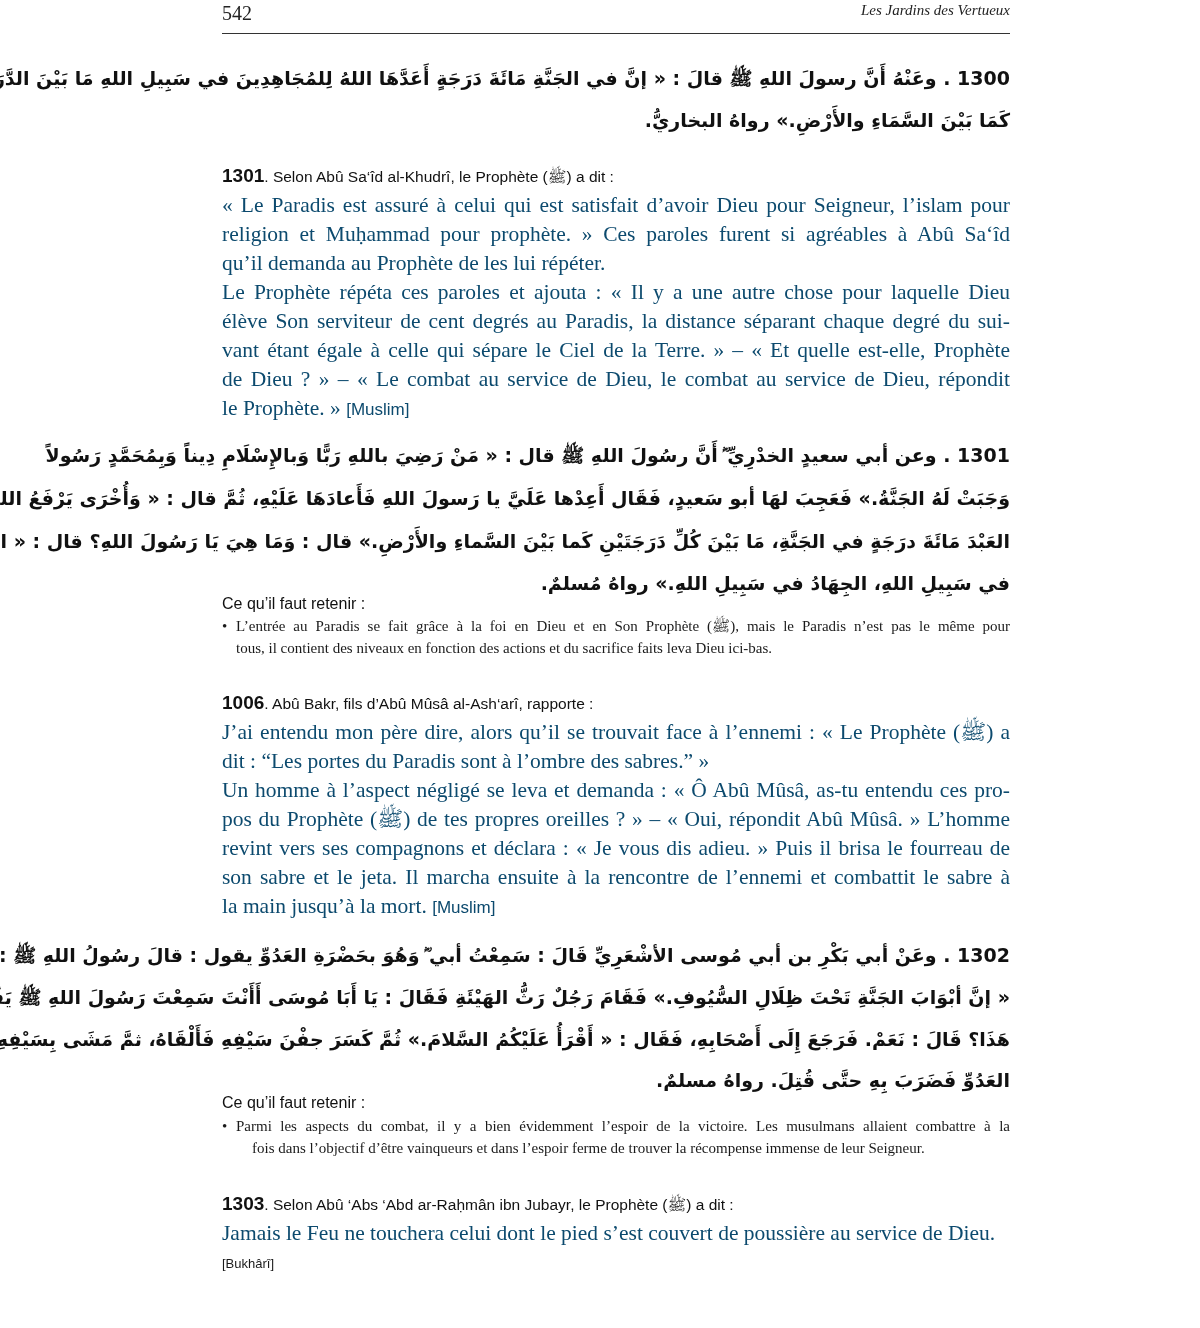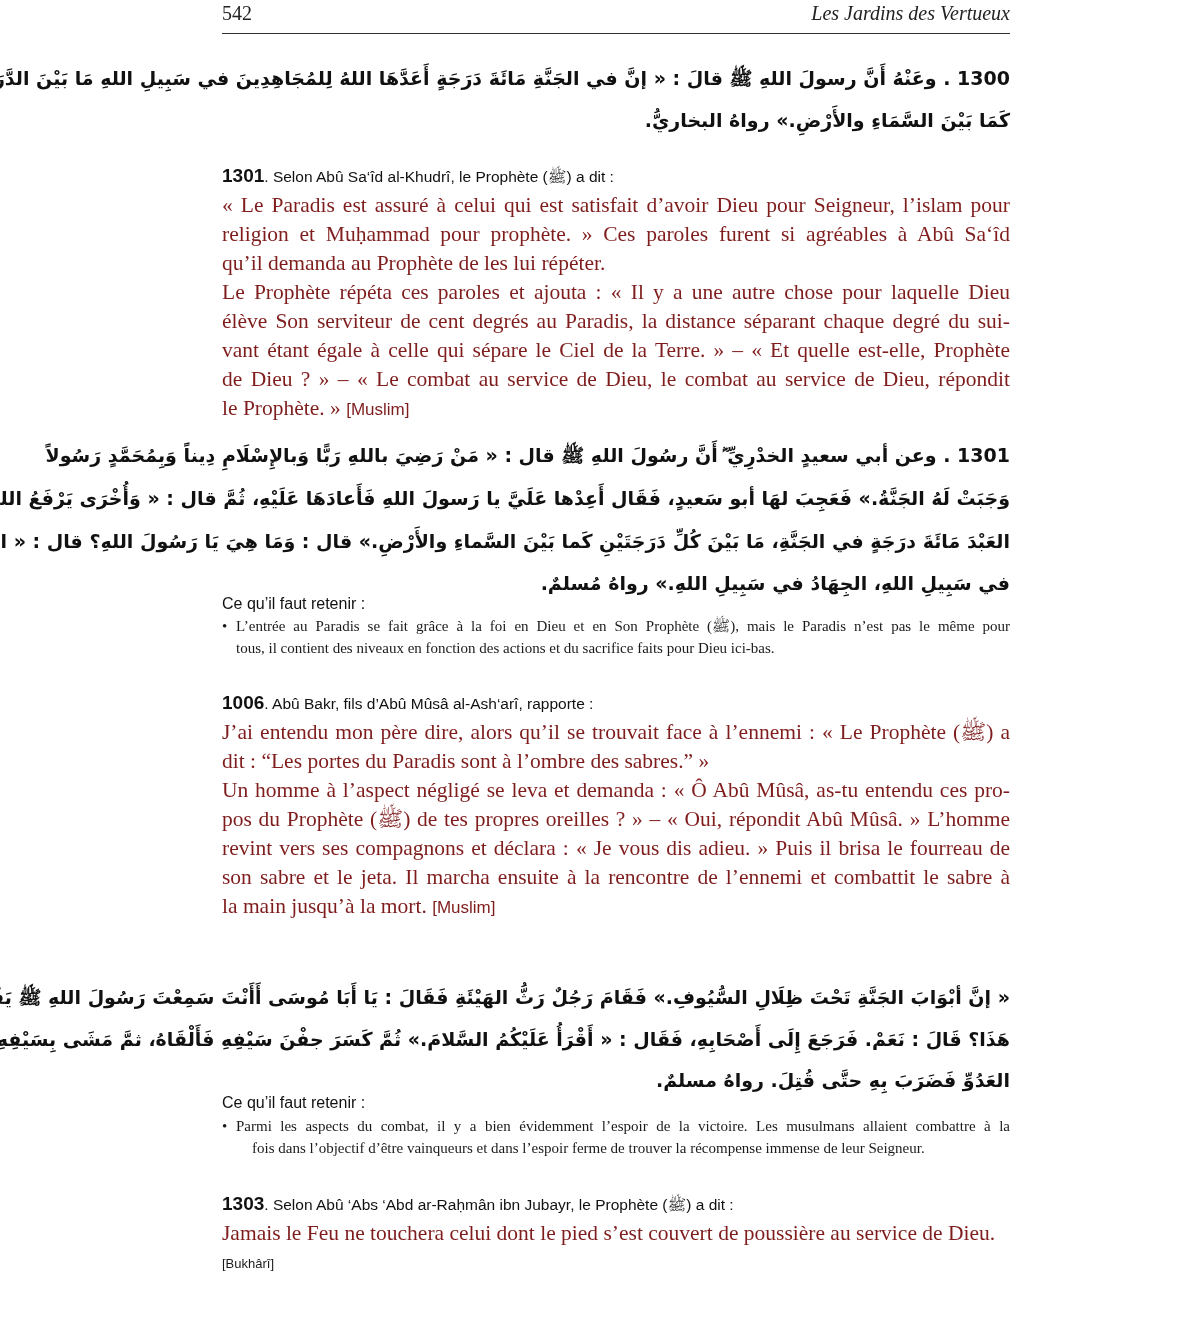--- a/index.html
+++ b/index.html
@@ -1,23 +1,23 @@
 <!DOCTYPE html>
 <html><head>
 <meta charset="utf-8">
 <style>
   html, body { margin:0; padding:0; background:#ffffff; }
   body { width:1200px; height:1328px; position:relative; overflow:hidden; color:#1a1a1a; }
   .page { position:absolute; left:0; top:0; width:1200px; height:952px; }
   .header { position:absolute; left:222px; top:0; width:788px; height:30px; }
   .page-num { position:absolute; left:0; top:2px; font-family:"Liberation Serif", serif; font-size:20px; color:#222; }
-  .running-title { position:absolute; right:0; top:2px; font-family:"Liberation Serif", serif; font-style:italic; font-size:20px; color:#222; }
+  .running-title { position:absolute; right:0; top:2px; font-family:"Liberation Serif", serif; font-style:italic; font-size:15px; color:#222; }
   .rule { position:absolute; left:222px; top:33px; width:788px; height:1px; background:#333; }
   .line { position:absolute; left:222px; width:788px; white-space:nowrap; }
-  .fr { font-family:"Liberation Serif", serif; font-size:21.5px; line-height:29px; color:#7f1d1d; text-align:justify; text-align-last:justify; }
+  .fr { font-family:"Liberation Serif", serif; font-size:21.5px; line-height:29px; color:#0c4a6e; text-align:justify; text-align-last:justify; }
   .fr.last { text-align-last:left; }
   .ar { font-family:"DejaVu Sans", sans-serif; font-size:19px; line-height:40px; direction:rtl; text-align:right; font-weight:bold; color:#111; }
   .ar.just { text-align:justify; text-align-last:justify; }
   .head { font-family:"Liberation Sans", sans-serif; font-size:15.5px; line-height:22px; color:#111; }
   .head .num { font-weight:bold; font-size:19px; }
   .src { font-family:"Liberation Sans", sans-serif; font-size:17px; }
   .retain-label { font-family:"Liberation Sans", sans-serif; font-size:16px; color:#111; }
   .note { font-family:"Liberation Serif", serif; font-size:15px; line-height:22px; color:#1a1a1a; }
   .note.bullet::before { content:"•"; position:absolute; left:-14px; }
   .note.just { text-align:justify; text-align-last:justify; }
@@ -51,36 +51,37 @@
     <span class="src">[Muslim]</span>
   </div>
 
   <div class="line ar just" style="top:435px;">1301 . وعن أبي سعيدٍ الخدْرِيِّ ؓ أَنَّ رسُولَ اللهِ ﷺ قال : « مَنْ رَضِيَ باللهِ رَبًّا وَبالإِسْلَامِ دِيناً وَبِمُحَمَّدٍ رَسُولاً</div>
   <div class="line ar just" style="top:478px;">وَجَبَتْ لَهُ الجَنَّةُ.» فَعَجِبَ لهَا أبو سَعيدٍ، فَقَال أَعِدْها عَلَيَّ يا رَسولَ اللهِ فَأَعادَهَا عَلَيْهِ، ثُمَّ قال : « وَأُخْرَى يَرْفَعُ اللهُ بِها</div>
   <div class="line ar just" style="top:521px;">العَبْدَ مَائَةَ درَجَةٍ في الجَنَّةِ، مَا بَيْنَ كُلِّ دَرَجَتَيْنِ كَما بَيْنَ السَّماءِ والأَرْضِ.» قال : وَمَا هِيَ يَا رَسُولَ اللهِ؟ قال : « الجِهادُ</div>
   <div class="line ar" style="top:563px;">في سَبِيلِ اللهِ، الجِهَادُ في سَبِيلِ اللهِ.» رواهُ مُسلمٌ.</div>
 
   <div class="line retain-label" style="top:595px;">Ce qu’il faut retenir :</div>
   <div class="line note bullet just" style="top:615px; left:236px; width:774px;">L’entrée au Paradis se fait grâce à la foi en Dieu et en Son Prophète (ﷺ), mais le Paradis n’est pas le même pour</div>
-  <div class="line note" style="top:637px; left:236px; width:774px;">tous, il contient des niveaux en fonction des actions et du sacrifice faits pour Dieu ici-bas.</div>
+  <div class="line note" style="top:637px; left:236px; width:774px;">tous, il contient des niveaux en fonction des actions et du sacrifice faits leva Dieu ici-bas.</div>
 
   <div class="line head" style="top:692px;">
     <span class="num">1006</span><span>. Abû Bakr, fils d’Abû Mûsâ al-Ash‘arî, rapporte :</span>
   </div>
   <div class="line fr" style="top:718px;">J’ai entendu mon père dire, alors qu’il se trouvait face à l’ennemi : « Le Prophète (ﷺ) a</div>
   <div class="line fr" style="top:776px;">Un homme à l’aspect négligé se leva et demanda : « Ô Abû Mûsâ, as-tu entendu ces pro-</div>
   <div class="line fr last" style="top:747px;">dit : “Les portes du Paradis sont à l’ombre des sabres.” »</div>
   <div class="line fr" style="top:805px;">pos du Prophète (ﷺ) de tes propres oreilles ? » – « Oui, répondit Abû Mûsâ. » L’homme</div>
   <div class="line fr" style="top:834px;">revint vers ses compagnons et déclara : « Je vous dis adieu. » Puis il brisa le fourreau de</div>
   <div class="line fr last" style="top:892px;">
     <span>la main jusqu’à la mort.</span>
     <span class="src">[Muslim]</span>
   </div>
   <div class="line fr" style="top:863px;">son sabre et le jeta. Il marcha ensuite à la rencontre de l’ennemi et combattit le sabre à</div>
 
+  <div class="line ar just" style="top:935px;">1302 . وعَنْ أبي بَكْرِ بن أبي مُوسى الأشْعَرِيِّ قَالَ : سَمِعْتُ أبي ؓ وَهُوَ بحَضْرَةِ العَدُوِّ يقول : قالَ رسُولُ اللهِ ﷺ :</div>
   <div class="line ar just" style="top:977px;">« إنَّ أبْوَابَ الجَنَّةِ تَحْتَ ظِلَالِ السُّيُوفِ.» فَقَامَ رَجُلٌ رَثُّ الهَيْئَةِ فَقَالَ : يَا أَبَا مُوسَى أَأَنْتَ سَمِعْتَ رَسُولَ اللهِ ﷺ يَقُولُ</div>
   <div class="line ar just" style="top:1019px;">هَذَا؟ قَالَ : نَعَمْ. فَرَجَعَ إِلَى أَصْحَابِهِ، فَقَال : « أَقْرَأُ عَلَيْكُمُ السَّلامَ.» ثُمَّ كَسَرَ جفْنَ سَيْفِهِ فَأَلْقَاهُ، ثمَّ مَشَى بِسَيْفِهِ إِلَى</div>
   <div class="line ar" style="top:1060px;">العَدُوِّ فَضَرَبَ بِهِ حتَّى قُتِلَ. رواهُ مسلمٌ.</div>
 
   <div class="line retain-label" style="top:1094px;">Ce qu’il faut retenir :</div>
   <div class="line note bullet just" style="top:1115px; left:236px; width:774px;">Parmi les aspects du combat, il y a bien évidemment l’espoir de la victoire. Les musulmans allaient combattre à la</div>
   <div class="line note" style="top:1137px; left:252px; width:774px;">fois dans l’objectif d’être vainqueurs et dans l’espoir ferme de trouver la récompense immense de leur Seigneur.</div>
 
   <div class="line head" style="top:1193px;">
     <span class="num">1303</span><span>. Selon Abû ‘Abs ‘Abd ar-Raḥmân ibn Jubayr, le Prophète (ﷺ) a dit :</span>

